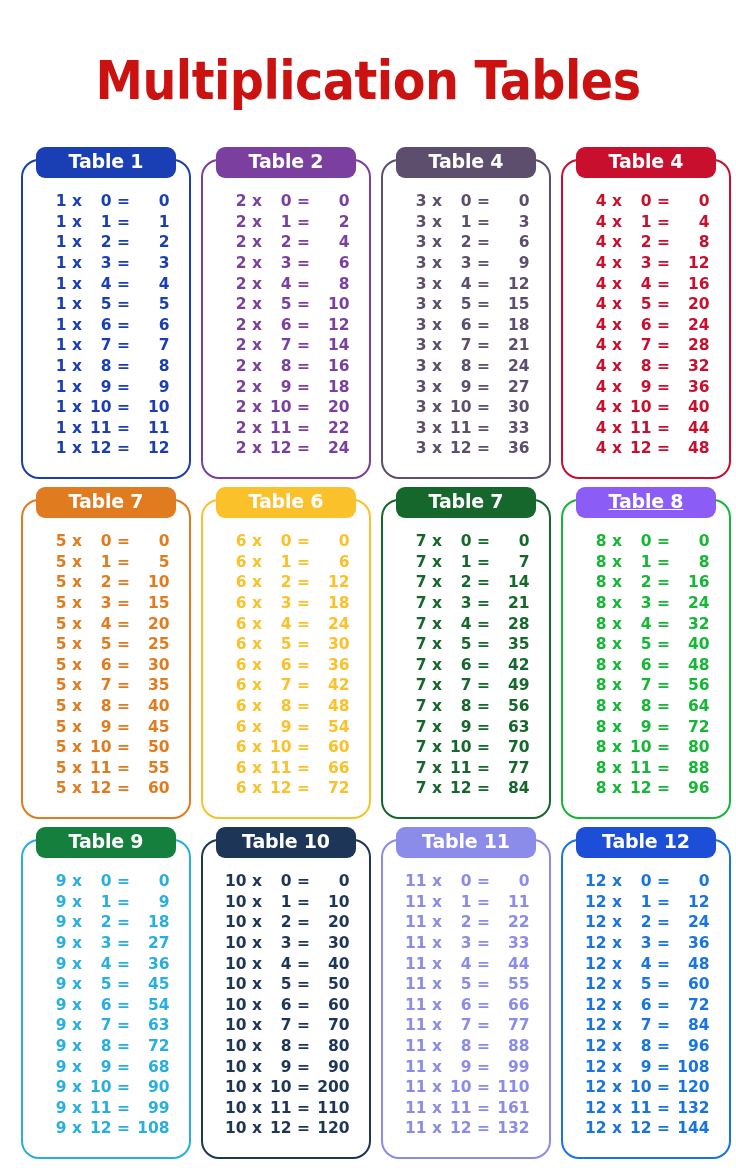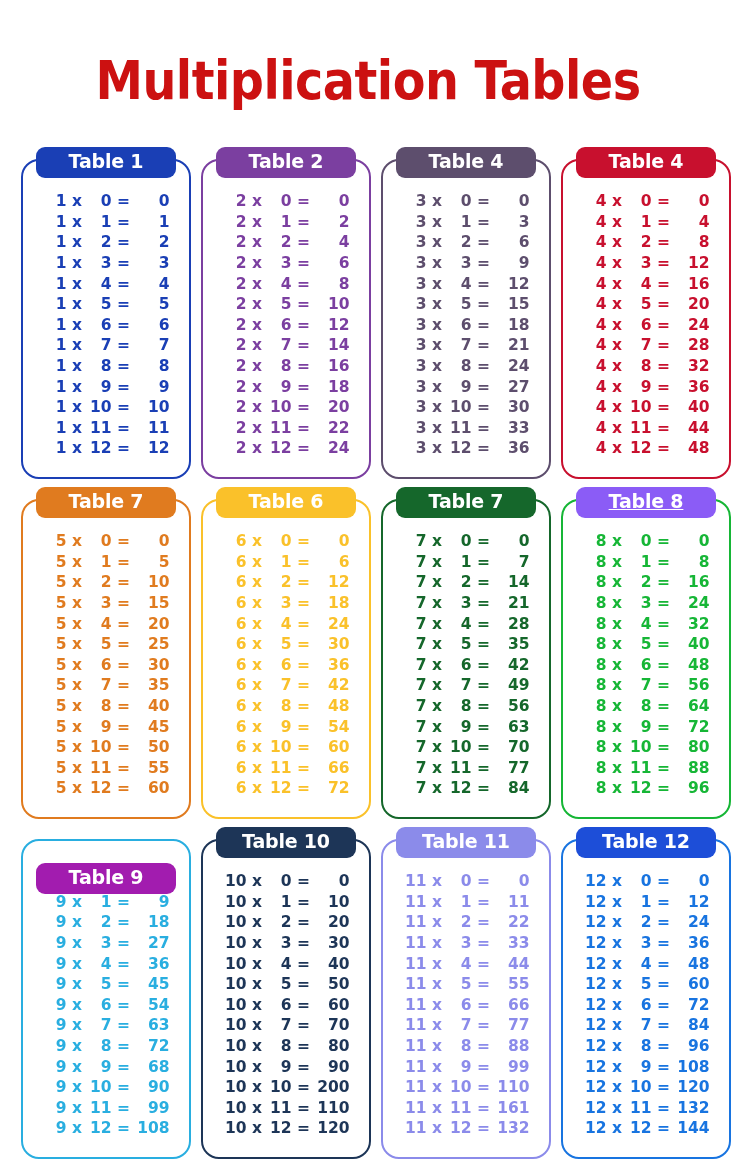--- a/index.html
+++ b/index.html
@@ -871,21 +871,21 @@
           <div class="eq-row">
             <span class="c-a">8</span>
             <span class="c-op">x</span>
             <span class="c-b">12</span>
             <span class="c-eq">=</span>
             <span class="c-p">96</span>
           </div>
         </div>
       </div>
       <div class="table-card" style="border-color: rgb(41, 174, 224);">
-        <div class="table-header" style="background: #a21caf; margin-top: 36px;">Table 9</div>
+        <div class="table-header" style="background: #15803d;">Table 9</div>
         <div class="rows" style="color: rgb(41, 174, 224);">
           <div class="eq-row">
             <span class="c-a">9</span>
             <span class="c-op">x</span>
             <span class="c-b">0</span>
             <span class="c-eq">=</span>
             <span class="c-p">0</span>
           </div>
           <div class="eq-row">
             <span class="c-a">9</span>

